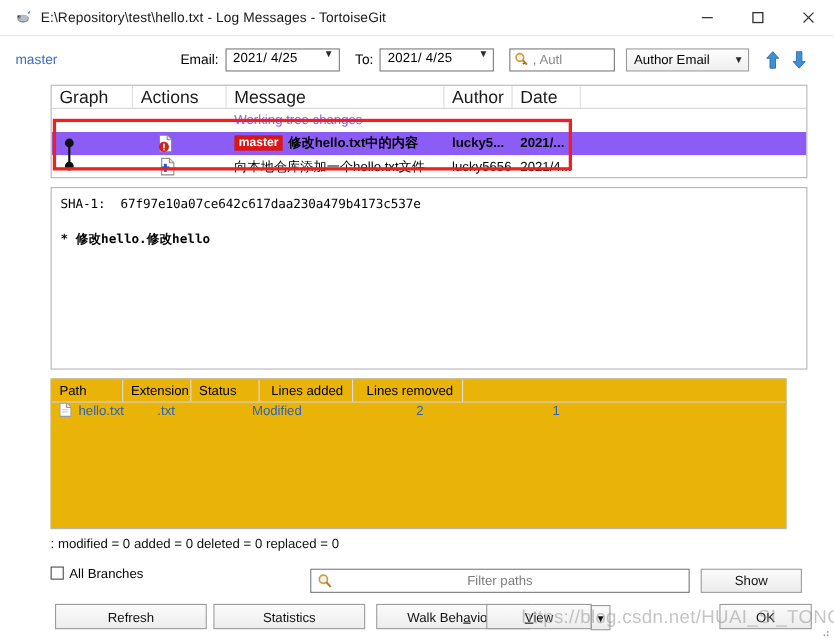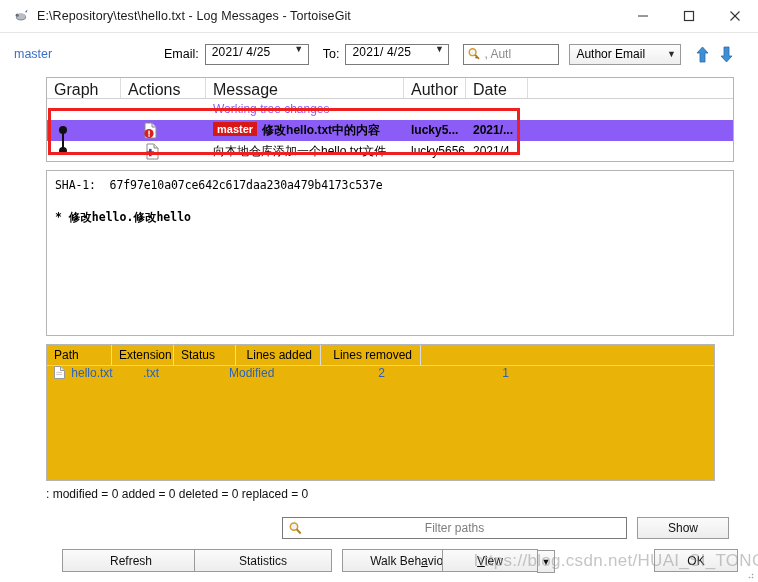--- a/index.html
+++ b/index.html
@@ -356,21 +356,21 @@
     align-items: center;
     justify-content: center;
     box-sizing: border-box;
   }
   .help-btn {
     position: absolute;
     left: 637px; top: 517px;
     width: 92px; height: 22px;
   }
   .btnrow { position: absolute; left: 46px; top: 549px; width: 692px; height: 23px; }
-  .b-refresh  { position:absolute; left: 16px;   top:0; width: 138px; height: 23px; }
+  .b-refresh  { position:absolute; left: 4px;   top:0; width: 138px; height: 23px; }
   .b-stats    { position:absolute; left: 148px; top:0; width: 138px; height: 23px; }
   .b-walk     { position:absolute; left: 296px; top:0; width: 140px; height: 23px; }
   .b-view     { position:absolute; left: 396px; top:0; width:  96px; height: 23px; }
   .b-ok       { position:absolute; left: 608px; top:0; width:  84px; height: 23px; }
   .split {
     position: absolute;
     right: 0; top: 0;
     width: 22px; height: 100%;
     border-left: 1px solid #9a9a9a;
     display: flex; align-items: center; justify-content: center;
@@ -572,20 +572,24 @@
       <div class="cell f-add num">2</div>
       <div class="cell f-rem num">1</div>
     </div>
   </div>
 
   <div class="statuswrap">
     <div class="statusline">: modified = 0 added = 0 deleted = 0 replaced = 0</div>
   </div>
 
   <div class="checkcol">
+    <div class="chkrow">
+      <span class="chkbox"></span>
+      <span>All Branches</span>
+    </div>
   </div>
 
   <div class="filterbox">
     <span class="mag">
       <svg width="15" height="15" viewBox="0 0 15 15">
         <circle cx="6" cy="5.6" r="3.7" fill="#eaf3fb" stroke="#d79b2a" stroke-width="1.5"></circle>
         <line x1="8.6" y1="8.2" x2="12.6" y2="12.5" stroke="#b07a1e" stroke-width="1.9"></line>
       </svg>
     </span>
     <span class="fph">Filter paths</span>

